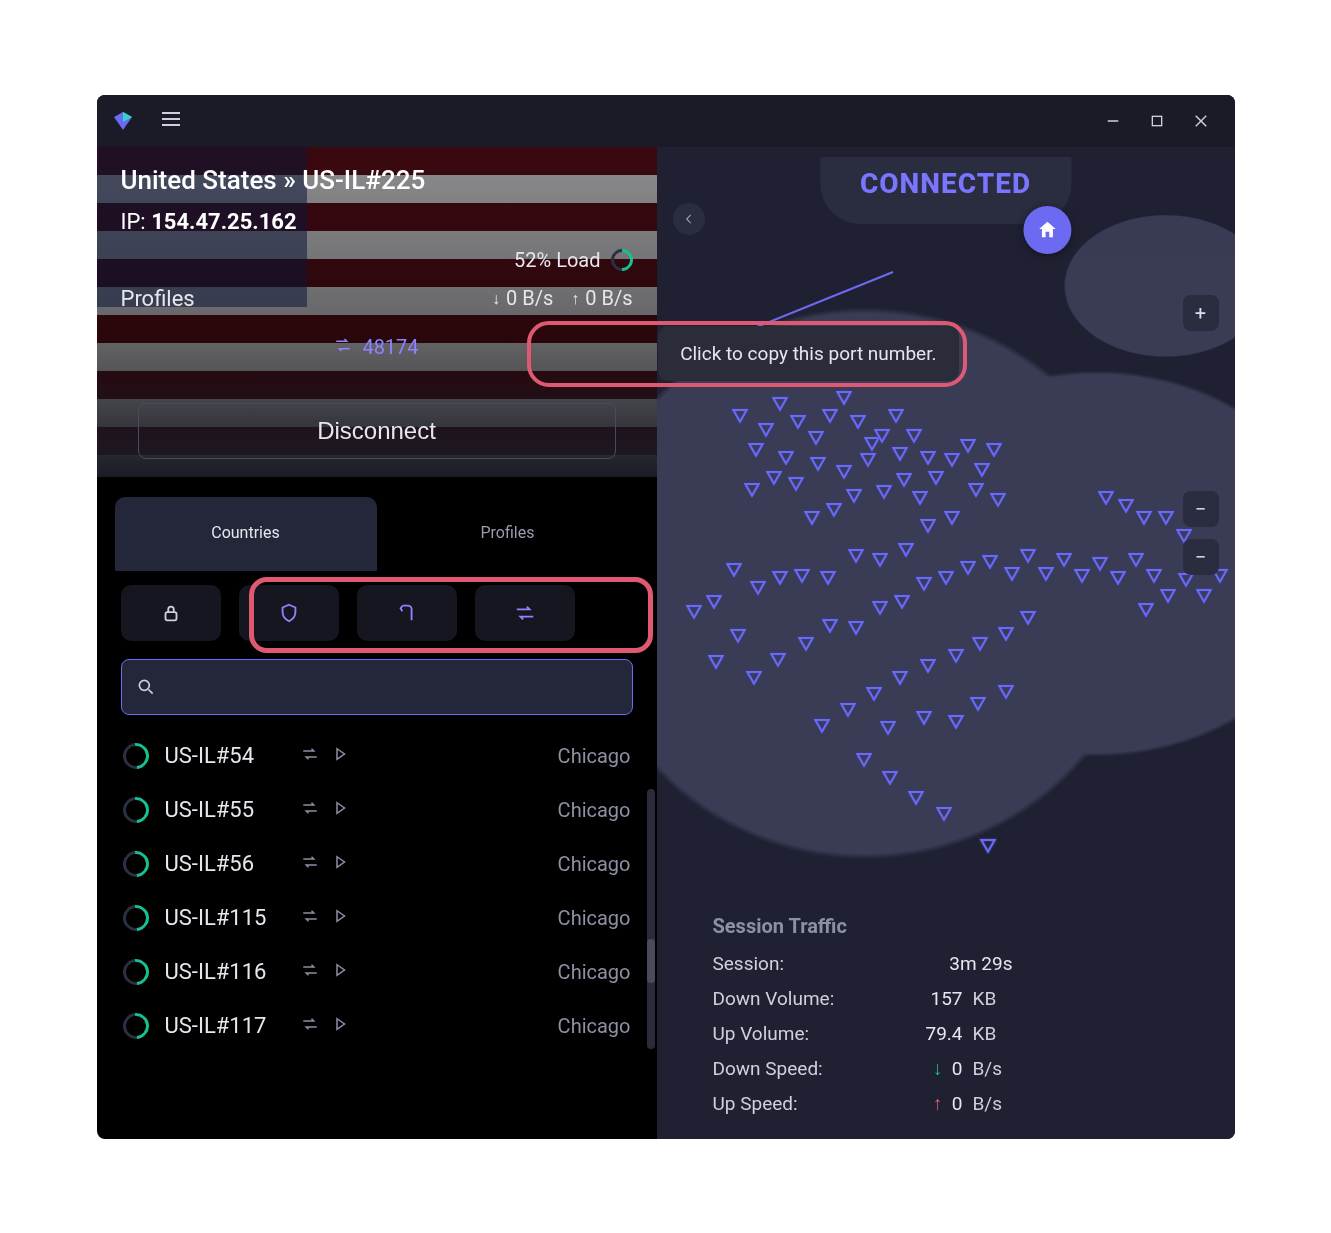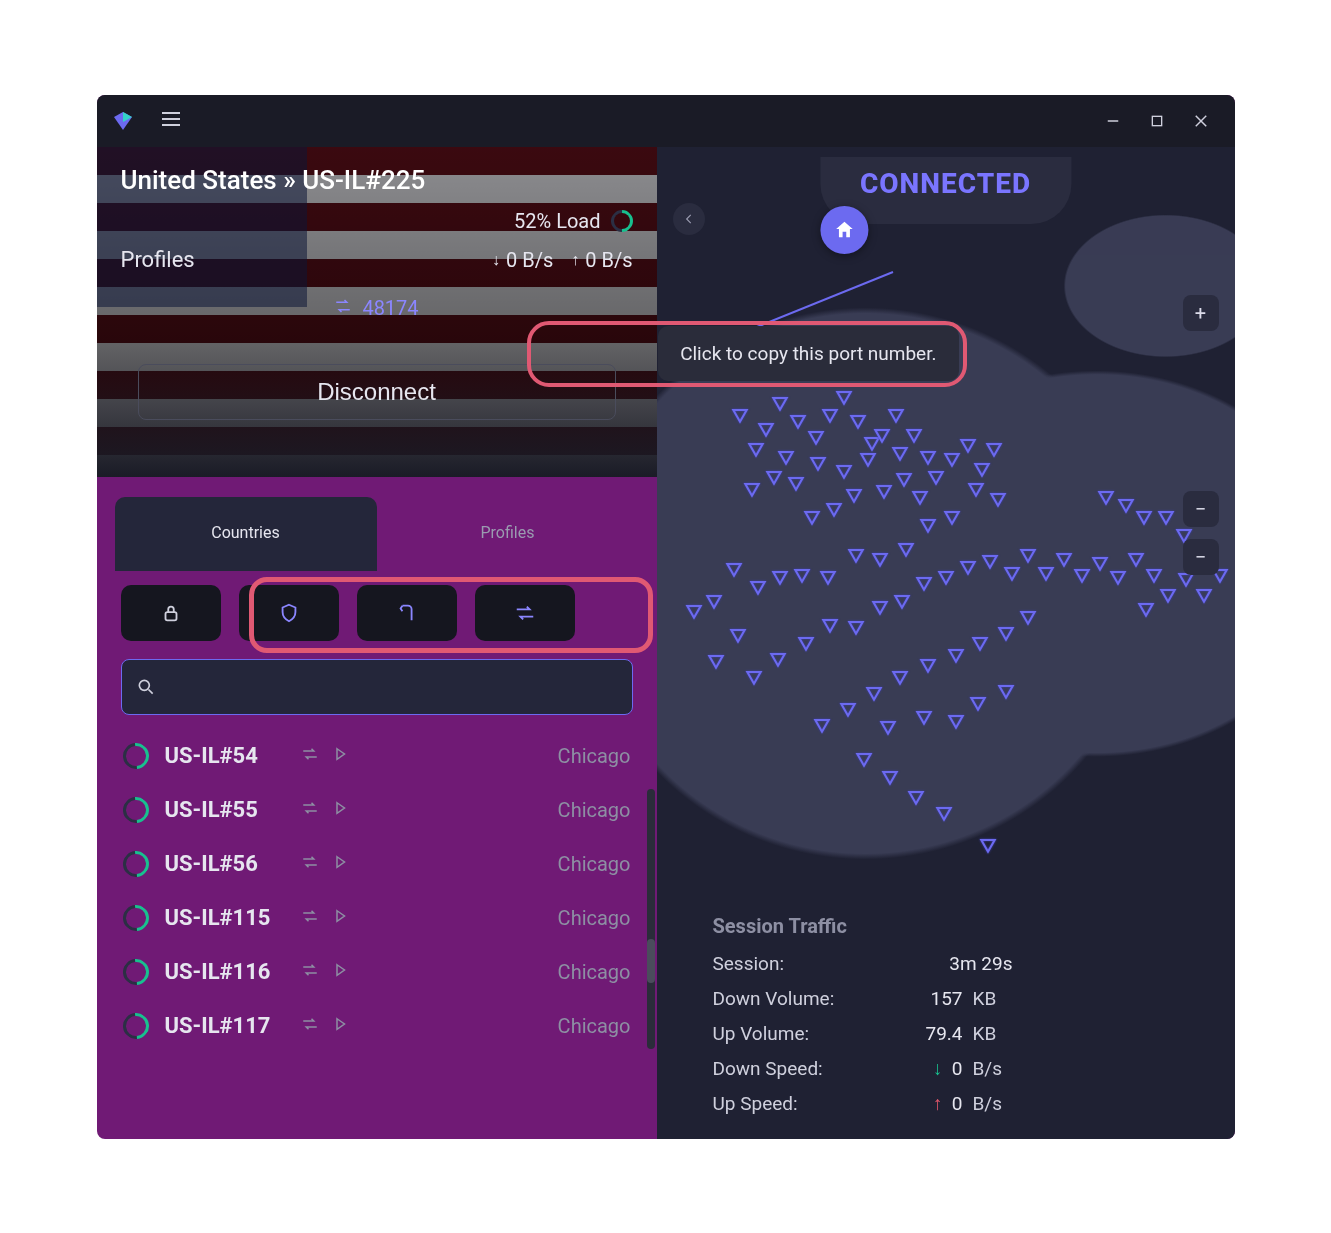--- a/index.html
+++ b/index.html
@@ -8,21 +8,21 @@
     font-family: -apple-system, BlinkMacSystemFont, "Segoe UI", Roboto, sans-serif;
     width: 1331px;
     height: 1233px;
     display: flex;
     align-items: center;
     justify-content: center;
   }
   .frame {
     width: 1138px;
     height: 1044px;
-    background: #701a75;
+    background: #000000;
     border-radius: 8px;
     overflow: hidden;
     display: flex;
     flex-direction: column;
     position: relative;
   }
   .titlebar {
     height: 52px;
     display: flex;
     align-items: center;
@@ -67,21 +67,21 @@
   }
   .hero-overlay{
     position:absolute; left:0; top:0; width:210px; height:160px;
     background:#0d1636;
     opacity:.55;
   }
   .hero-inner{position:relative;z-index:2;}
   .hero h1{ color:#fff; font-size:26px; font-weight:500; }
   .hero .ip-line{ color:#fff; margin-top:14px; font-size:22px; }
   .hero .ip-line b{ font-weight:700;}
-  .hero-row{ display:flex; justify-content:space-between; align-items:flex-end; margin-top:14px;}
+  .hero-row{ display:flex; justify-content:space-between; align-items:center; margin-top:14px;}
   .proto{ color:#e6e6ef; font-size:22px;}
   .load{ color:#e6e6ef; font-size:20px; display:flex;align-items:center;gap:10px;}
   .donut{
     width:22px;height:22px;border-radius:50%;
     border:3px solid #2b2f44;
     border-top-color:#18c08f;
     border-right-color:#18c08f;
     transform:rotate(45deg);
   }
   .speeds{ color:#e6e6ef; font-size:20px; display:flex; gap:18px; align-items:center;}
@@ -205,21 +205,21 @@
     gap:16px;
   }
   .ring{
     width:26px;height:26px;border-radius:50%;
     border:3px solid #2b2f44;
     border-top-color:#18c08f;
     border-right-color:#18c08f;
     transform:rotate(40deg);
   }
   .srv-name{
-    color:#e6e6ef; font-size:22px; font-weight:700;
+    color:#e6e6ef; font-size:22px; font-weight:400;
     min-width:120px;
   }
   .row-icons{display:flex;gap:12px;color:#8d8fa3;}
   .row-icons svg{width:18px;height:18px;}
   .city{
     margin-left:auto;
     color:#8d8fa3; font-size:20px;
   }
   .scrollbar{
     position:absolute; right:2px; top:60px;
@@ -250,21 +250,21 @@
   .marker{
     position:absolute;
     width:22px;height:20px;
     color:#6c6af0;
   }
   .marker svg{width:100%;height:100%;filter:drop-shadow(0 0 1px #3c3ea8);}
   .status-bar{
     position:absolute;
     top:10px; left:50%;
     transform:translateX(-50%);
-    display:flex; flex-direction:column; align-items:flex-start;
+    display:flex; flex-direction:column; align-items:flex-end;
     z-index:3;
   }
   .status-label{
     color:#7a75ff;
     font-size:28px;
     font-weight:800;
     letter-spacing:1px;
     background:#2a2c3f;
     padding:10px 40px 24px 40px;
     border-radius:0 0 40px 40px;
@@ -380,20 +380,24 @@
     </div>
   </div>
 
   <div class="content">
 
     <div class="left">
       <div class="hero">
         <div class="hero-overlay"></div>
         <div class="hero-inner">
           <h1>United States » US-IL#225</h1>
+          <div class="ip-line">
+            <span>IP:</span>
+            <b>154.47.25.162</b>
+          </div>
           <div class="hero-row">
             <span style="flex:1"></span>
             <span class="load">
               <span>52% Load</span>
               <span class="donut"></span>
             </span>
           </div>
           <div class="hero-row">
             <span class="proto">Profiles</span>
             <span class="speeds">

